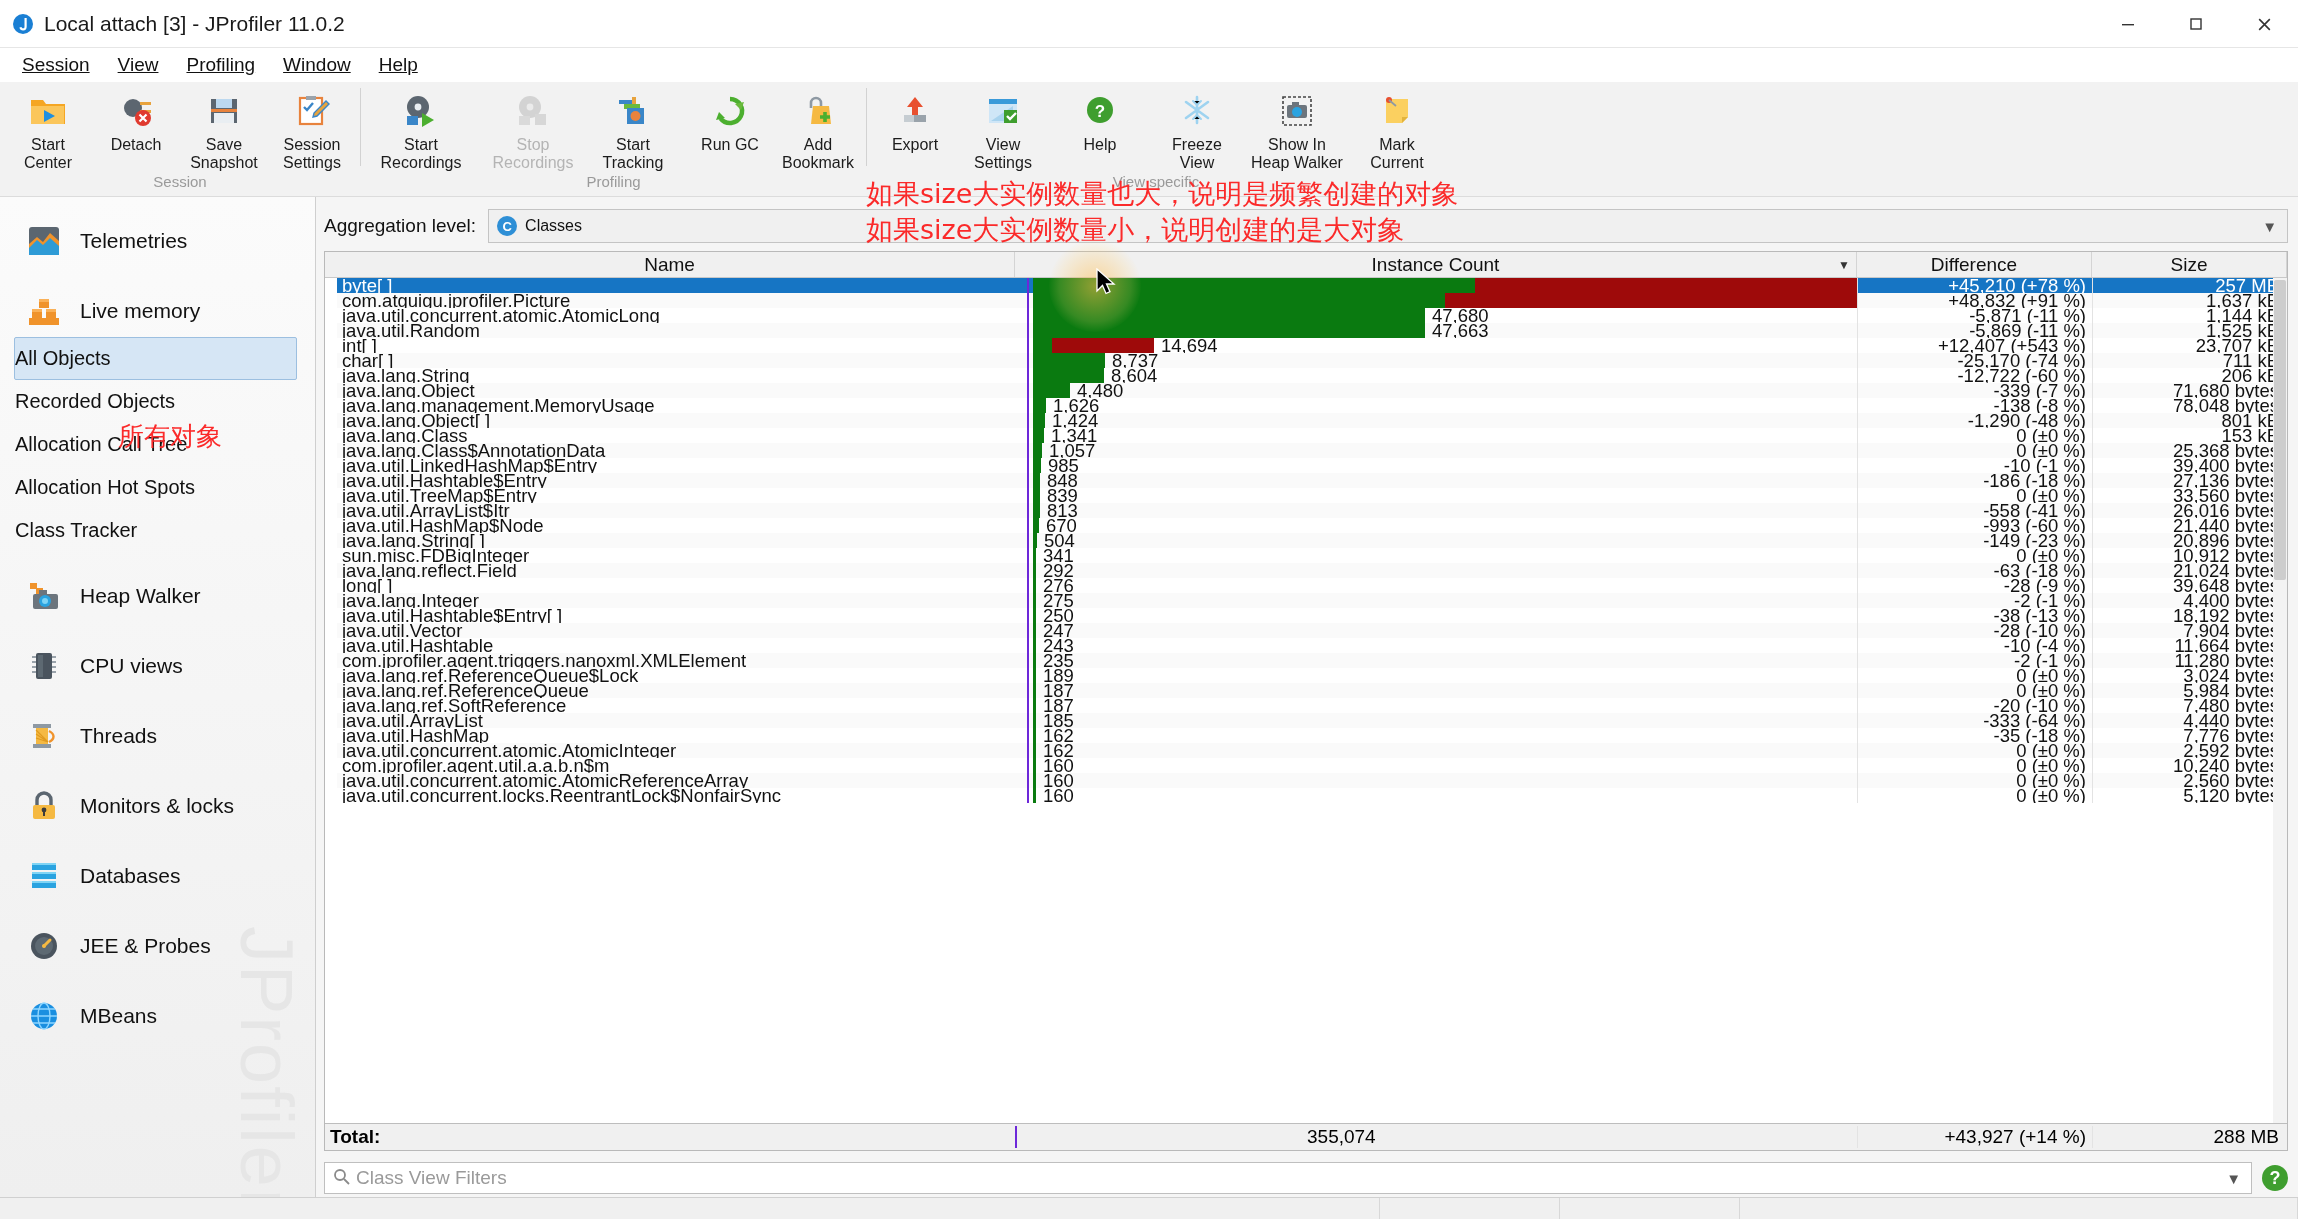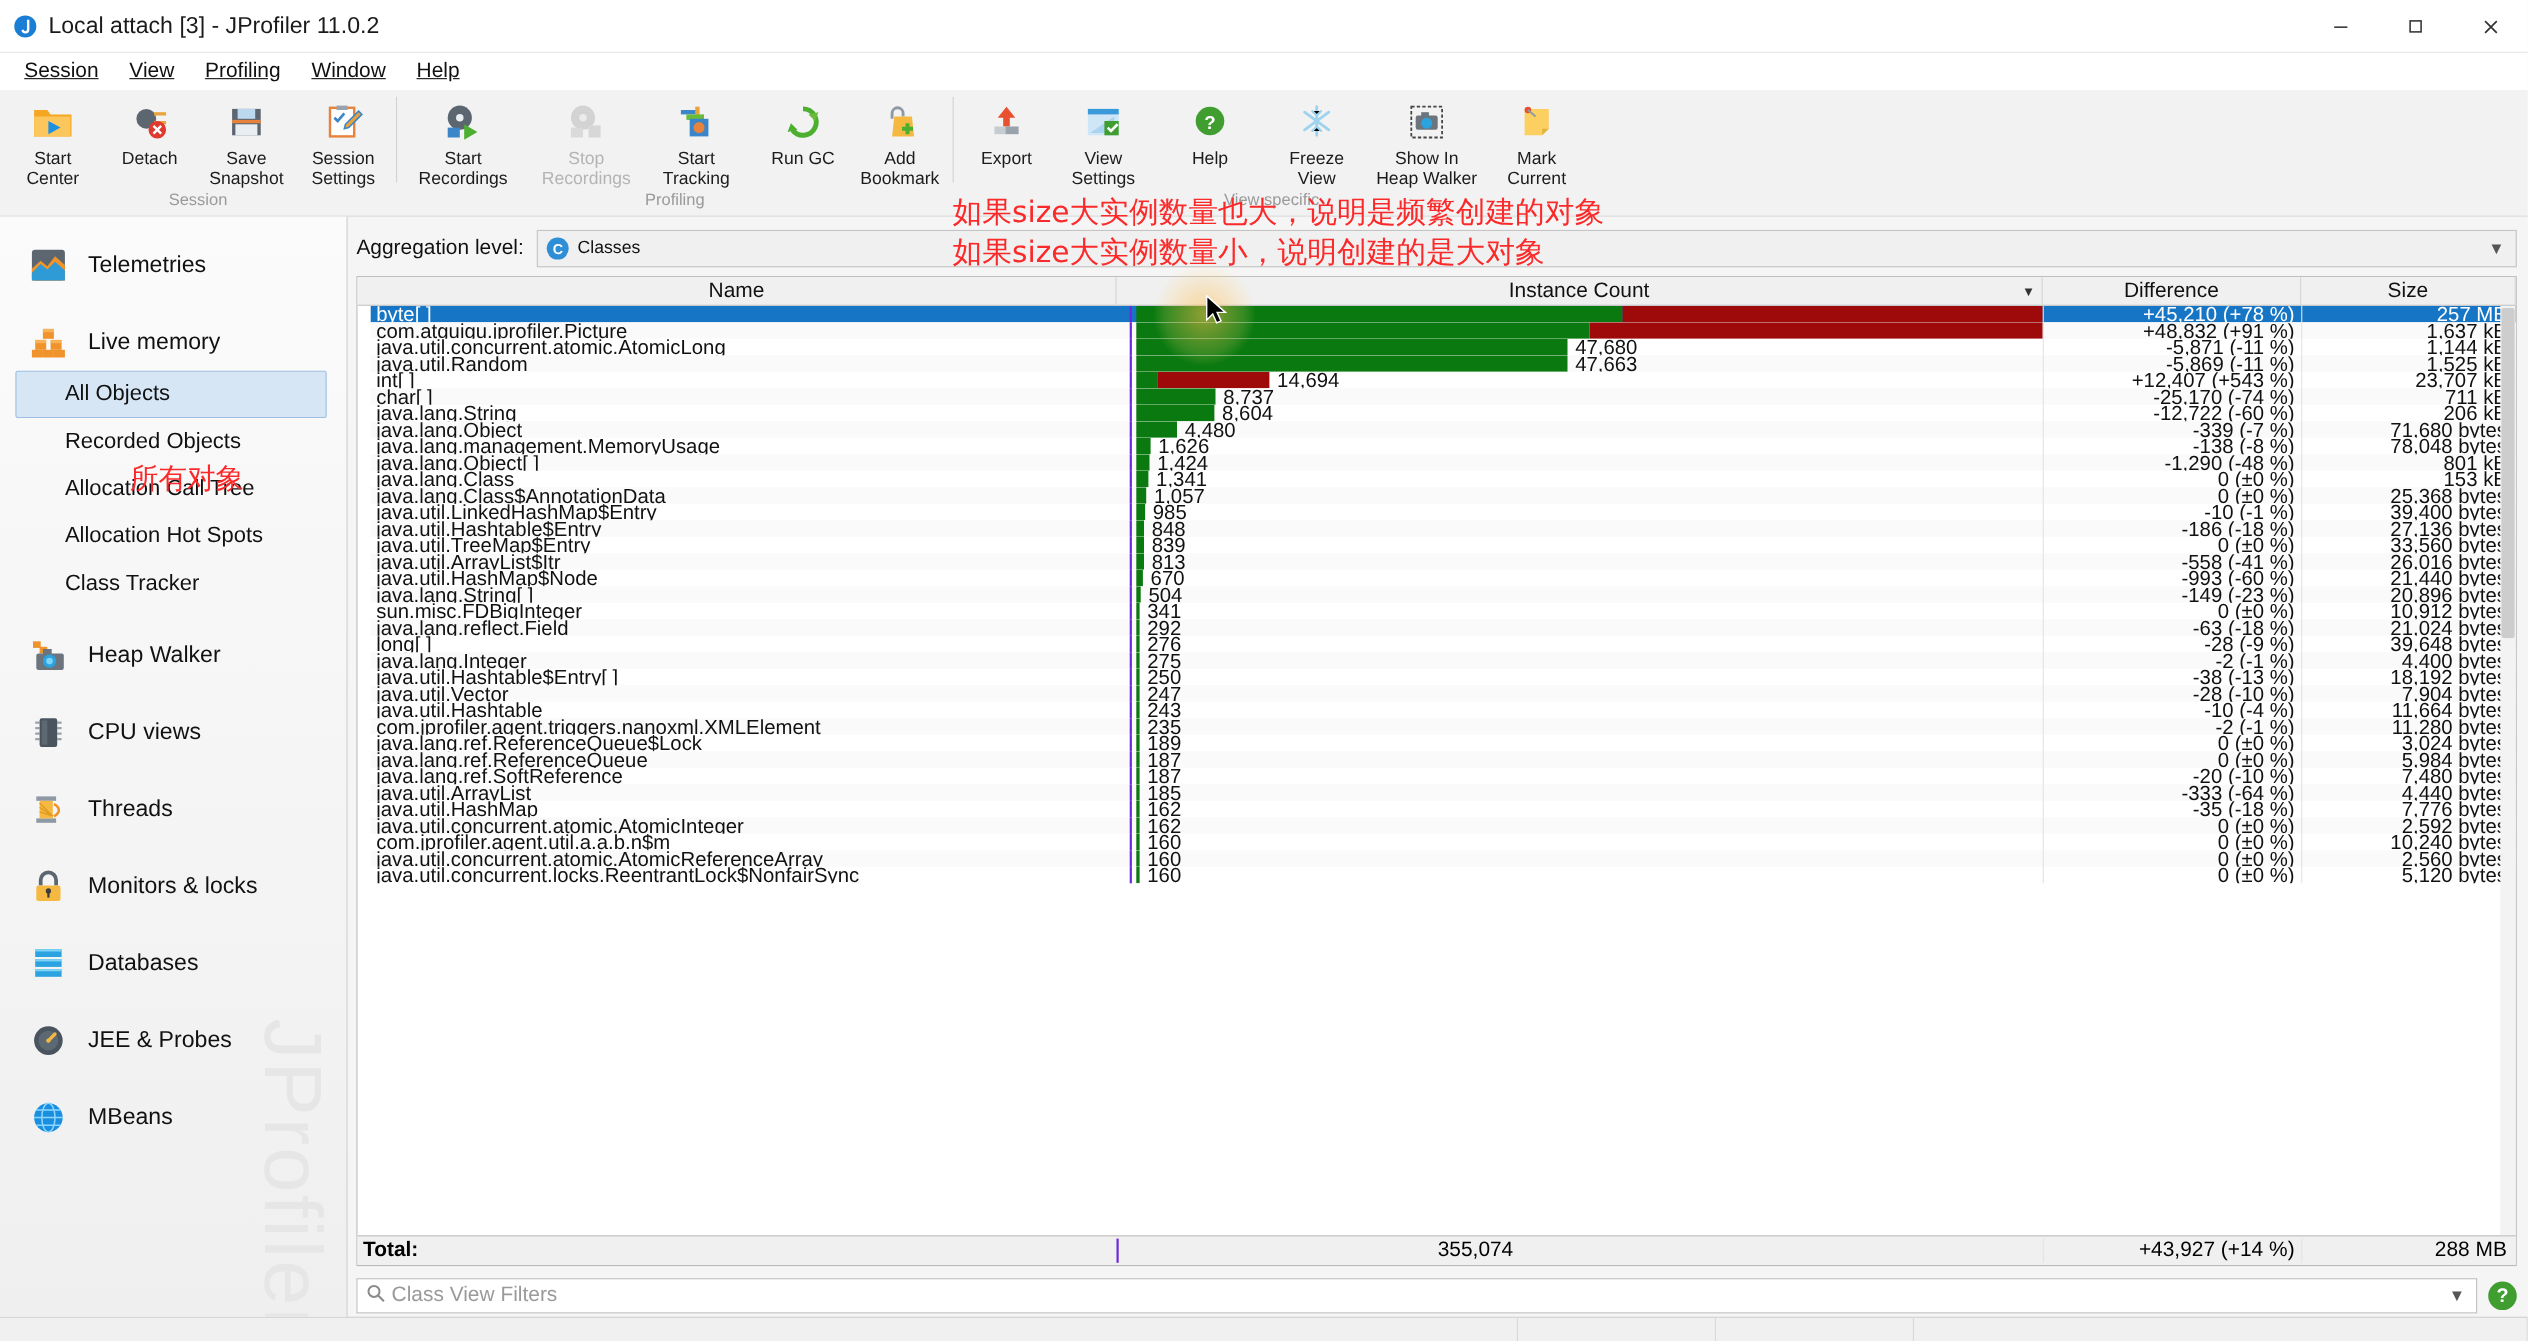--- a/index.html
+++ b/index.html
@@ -65,21 +65,21 @@
   .watermark {
     position:absolute; right:6px; bottom:-18px; font-size:74px; color:#e6e6e6;
     writing-mode: vertical-rl; letter-spacing:2px; font-family:"Liberation Sans", sans-serif;
     user-select:none; z-index:0;
   }
   .sb-main { display:flex; align-items:center; height:52px; padding-left:22px; position:relative; z-index:2; }
   .sb-main .ic { width:44px; display:flex; align-items:center; justify-content:center; }
   .sb-main .lbl { font-size:21px; color:#111; margin-left:14px; }
   .sb-sub {
     height:43px; display:flex; align-items:center; margin: 0 18px 0 14px;
-    padding-left:44px; font-size:20px; color:#111; border:1px solid transparent; border-radius:2px; position:relative; z-index:2;
+    font-size:20px; color:#111; border:1px solid transparent; border-radius:2px; position:relative; z-index:2;
   }
   .sb-sub.selected { background:#d6e6f5; border:1px solid #9cbfe0; }
   .sb-gap { height:18px; }
 
   
   .main { flex:1; display:flex; flex-direction:column; min-width:0; background:#f5f5f5; padding: 8px 10px 0 8px; }
   .agg-row { height:42px; display:flex; align-items:center; gap:12px; }
   .agg-label { font-size:19px; color:#111; }
   .agg-combo {
     flex:1; height:34px; background:#f0f0f0; border:1px solid #c4c4c4; display:flex; align-items:center;

